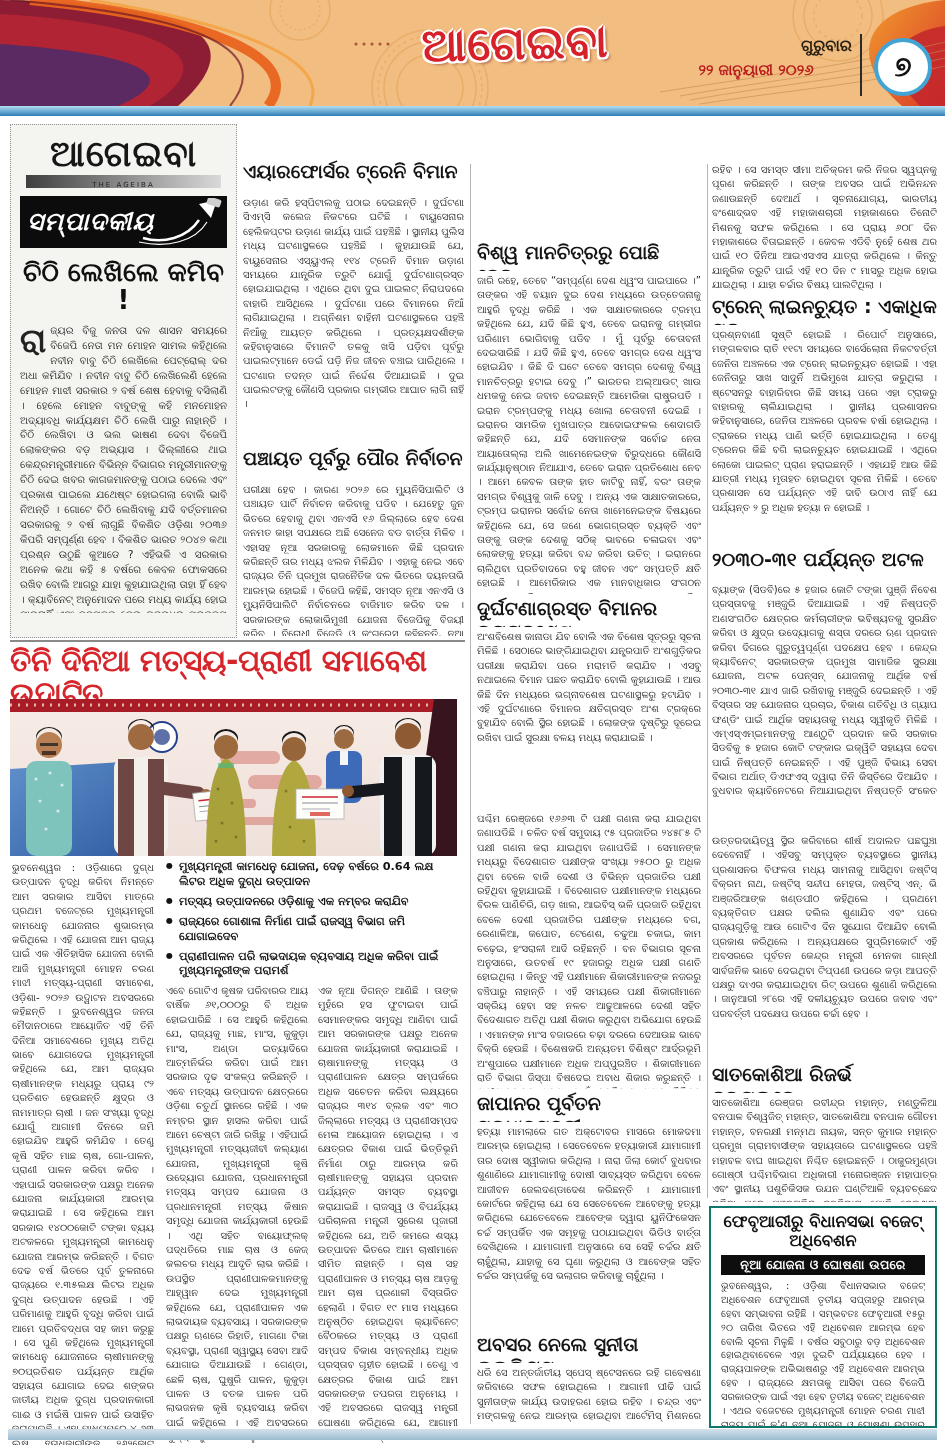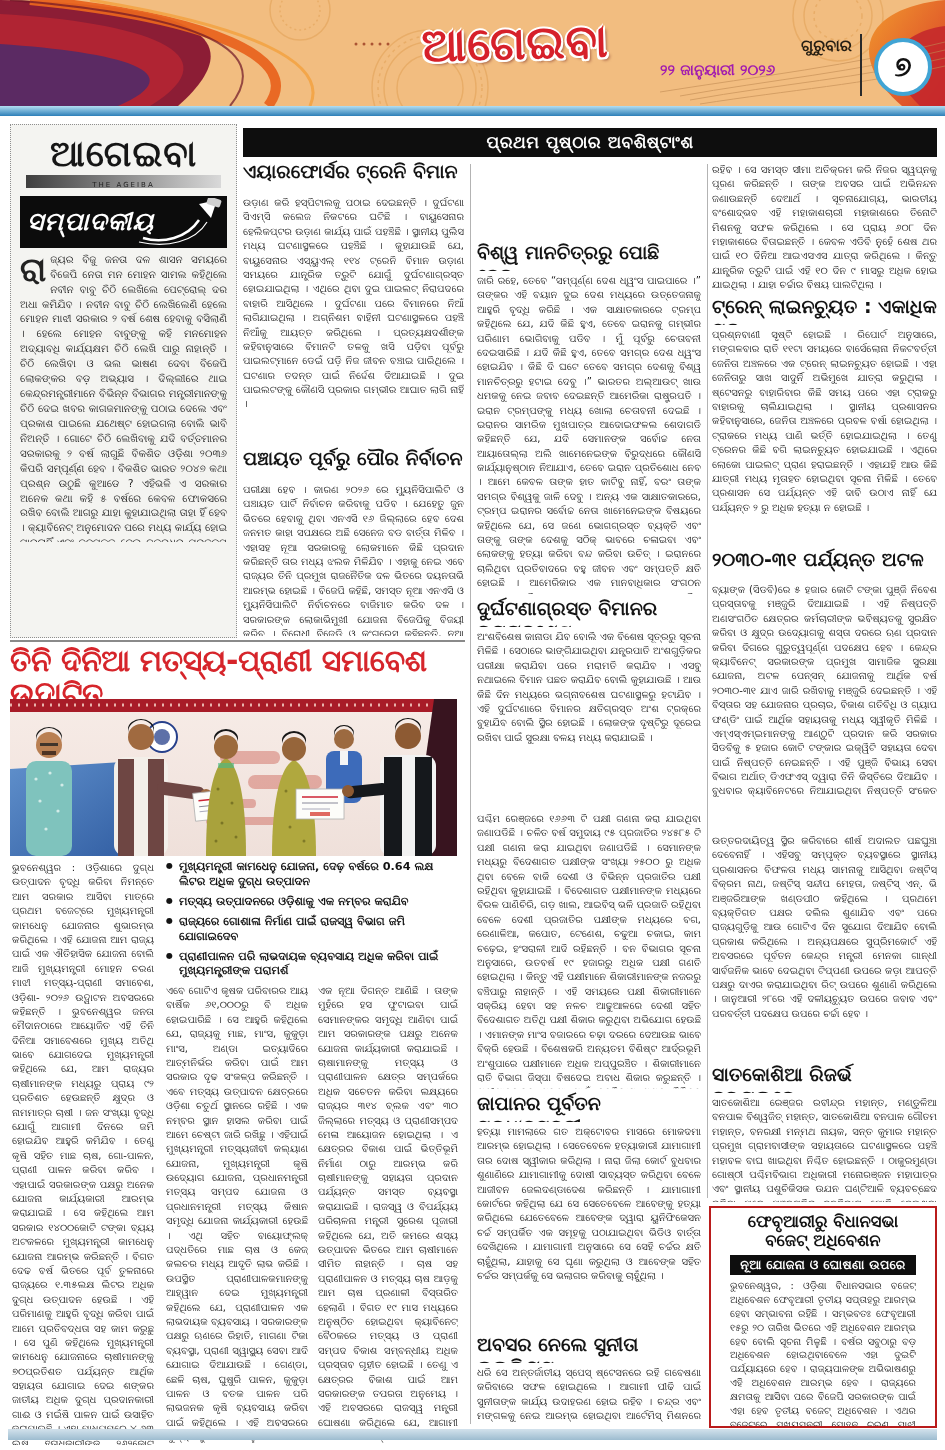--- a/index.html
+++ b/index.html
@@ -6,21 +6,21 @@
   #page{position:relative;width:945px;height:1450px;background:#fff;overflow:hidden;
         font-family:"DejaVu Sans","Liberation Sans",sans-serif;color:#1c1c1c;}
   .abs{position:absolute;}
   
   #hdr{left:0;top:0;width:945px;height:106px;background:#f2bd80;overflow:hidden;}
   #hdr svg{position:absolute;left:0;top:0;}
   .paper-title{left:330px;top:16px;width:370px;text-align:center;font-size:46px;font-weight:800;
       color:#d6202a;letter-spacing:1px;transform:rotate(-1.5deg);
       text-shadow:-2px 0 0 #fff,2px 0 0 #fff,0 -2px 0 #fff,0 2px 0 #fff,2px 2px 0 #fff,-2px 2px 0 #fff,3px 3px 3px rgba(100,20,20,.55);}
   .hdr-day{left:690px;top:36px;width:162px;text-align:right;font-size:16px;font-weight:700;color:#241d12;}
-  .hdr-date{left:660px;top:61px;width:192px;text-align:left;font-size:15px;font-weight:700;color:#a21caf;}
+  .hdr-date{left:660px;top:61px;width:192px;text-align:center;font-size:15px;font-weight:700;color:#b91c1c;}
   .hdr-divider{left:860px;top:34px;width:2px;height:62px;background:#2a2a2a;}
   .page-circle{left:874px;top:38px;width:50px;height:50px;border-radius:50%;background:#fff;
       border:4px solid #41a4d4;display:flex;align-items:center;justify-content:center;
       font-size:28px;font-weight:800;color:#111;}
   .blue-strip{left:0;top:106px;width:945px;height:10px;background:linear-gradient(#b3def2,#2d7fb8);}
   
   #edbox{left:10px;top:124px;width:227px;height:514px;border:1px dotted #8f8f8f;background:#f4f4f1;
       box-sizing:border-box;padding:6px 9px;overflow:hidden;}
   .masthead{text-align:center;font-size:36px;font-weight:800;letter-spacing:1px;color:#161616;line-height:1.05;margin-top:4px;}
   .masthead-bar{height:13px;background:linear-gradient(90deg,#3f3f3f,#d9d9d9);margin:2px 6px 8px 6px;
@@ -32,22 +32,22 @@
   .ed-headline{text-align:center;font-size:26px;font-weight:800;color:#101010;margin:10px 0 8px 0;line-height:1.1;}
   .ed-body{font-size:10.3px;line-height:1.45;text-align:justify;height:290px;overflow:hidden;color:#222;}
   .dropcap{float:left;font-size:33px;line-height:.95;font-weight:700;padding:2px 4px 0 0;}
   
   .black-banner{background:#0e0e0e;color:#fff;text-align:center;font-weight:800;}
   #cont-banner{left:243px;top:128px;width:694px;height:29px;font-size:17px;line-height:29px;letter-spacing:.5px;}
   .vrule{width:1px;background:#b3b3b3;}
   .hl{font-weight:800;font-size:19px;color:#141414;line-height:1.2;overflow:hidden;}
   .bt{font-size:10px;line-height:1.44;text-align:justify;color:#242424;overflow:hidden;}
   
-  #boxstory{left:709px;top:1206px;width:228px;height:222px;border:2px solid #b91c1c;background:#fff;
-      box-sizing:border-box;padding:5px 19px;overflow:hidden;}
+  #boxstory{left:709px;top:1206px;width:228px;height:222px;border:2px solid #0f766e;background:#fff;
+      box-sizing:border-box;padding:5px 10px;overflow:hidden;}
   .box-hl{font-size:16.5px;font-weight:800;text-align:center;line-height:1.15;color:#111;}
   .box-sub{margin:4px 0;height:20px;font-size:12.5px;line-height:20px;letter-spacing:.3px;}
   .box-body{font-size:9.8px;line-height:1.42;text-align:justify;color:#242424;height:158px;overflow:hidden;}
   
   .story-headline{left:10px;top:644px;width:452px;height:50px;font-size:30px;font-weight:800;color:#d6252b;
       line-height:1.1;letter-spacing:-.5px;}
   .bullets{left:166px;top:860px;width:292px;height:120px;overflow:hidden;}
   .bullet{position:relative;padding-left:13px;font-size:11.3px;font-weight:700;line-height:1.32;
       margin-bottom:5px;color:#141414;text-align:left;}
   .bullet:before{content:"●";position:absolute;left:0;top:1px;font-size:8px;}
@@ -121,26 +121,26 @@
     </div>
     <div class="ed-strip">
       <span class="ed-strip-label">ସମ୍ପାଦକୀୟ</span>
       <svg width="88" height="48" viewBox="0 0 88 48">
         <polygon points="62,6 80,2 74,20" fill="#ffffff"></polygon>
         <rect x="70" y="0" width="14" height="8" rx="2" transform="rotate(18 77 4)" fill="#cfcfcf"></rect>
         <path d="M6,40 C26,46 50,40 62,22" stroke="#ffffff" stroke-width="2.5" fill="none"></path>
         <path d="M2,44 C30,50 58,44 70,24" stroke="#ffffff" stroke-width="1.2" fill="none"></path>
       </svg>
     </div>
+    <div class="ed-headline">ଚିଠି ଲେଖିଲେ କମିବ !</div>
     <div class="ed-body">
       <span class="dropcap">ରା</span><span>ଜ୍ୟର ବିଜୁ ଜନତା ଦଳ ଶାସନ ସମୟରେ ବିଜେପି ନେତା ମନ ମୋହନ ସାମଲ କହିଥିଲେ ନବୀନ ବାବୁ ଚିଠି ଲେଖିଲେ ପେଟ୍ରୋଲ୍ ଦର ଅଧା କମିଯିବ । ନବୀନ ବାବୁ ଚିଠି ଲେଖିଲେଣି ହେଲେ ମୋହନ ମାଝୀ ସରକାର ୨ ବର୍ଷ ଶେଷ ହେବାକୁ ବସିଲାଣି । ହେଲେ ମୋହନ ବାବୁଙ୍କୁ କହି ମନମୋହନ ଅଦ୍ୟାବଧି କାର୍ଯ୍ୟକ୍ଷମ ଚିଠି ଲେଖି ପାରୁ ନାହାନ୍ତି । ଚିଠି ଲେଖିବା ଓ ଭଲ ଭାଷଣ ଦେବା ବିଜେପି ଲୋକଙ୍କର ବଡ଼ ଅଭ୍ୟାସ । ଦିଲ୍ଲୀରେ ଥାଇ କେନ୍ଦ୍ରମନ୍ତ୍ରୀମାନେ ବିଭିନ୍ନ ବିଭାଗର ମନ୍ତ୍ରୀମାନଙ୍କୁ ଚିଠି ଦେଇ ଖବର କାଗଜମାନଙ୍କୁ ପଠାଇ ଦେଲେ ଏବଂ ପ୍ରକାଶ ପାଇଲେ ଯଥେଷ୍ଟ ହୋଇଗଲା ବୋଲି ଭାବି ନିଅନ୍ତି । ଗୋଟେ ଚିଠି ଲେଖିବାକୁ ଯଦି ବର୍ତ୍ତମାନର ସରକାରକୁ ୨ ବର୍ଷ ଲାଗୁଛି ବିକଶିତ ଓଡ଼ିଶା ୨୦୩୬ କିପରି ସମ୍ପୂର୍ଣ୍ଣ ହେବ । ବିକଶିତ ଭାରତ ୨୦୪୭ କଥା ପ୍ରଶ୍ନ ଉଠୁଛି କୁଆଡେ ? ଏହିଭଳି ଏ ସରକାର ଅନେକ କଥା କହି ୫ ବର୍ଷରେ କେବଳ ଫୋକସରେ ରଖିବ ବୋଲି ଆଗରୁ ଯାହା କୁହାଯାଇଥିଲା ତାହା ହିଁ ହେବ । କ୍ୟାବିନେଟ୍ ଅନୁମୋଦନ ପରେ ମଧ୍ୟ କାର୍ଯ୍ୟ ହୋଇ ପାରୁନାହିଁ ଏବଂ ଜନମତକୁ ନେଇ ଚକ୍ରଧର ପ୍ରକଳ୍ପ ବନ୍ଦ ହେଲା ବୋଲି କହିଥିଲେ । ଅନୁମୋଦନ ପୂର୍ବରୁ ଏ ବାବଦରେ ଚର୍ଚ୍ଚା କରାଯାଇନଥିଲା କି ? ପୂର୍ବ ସରକାର ସମୟରେ ଗିରିଜୁଳି ବେହାଲ ଥିଲା ବୋଲି କହି ଅଦ୍ୟାବଧି ଗୋଟେ କାର୍ଯ୍ୟ ୧୮ ମାସରେ ଆରମ୍ଭ କରିପାରୁ ନାହିଁ । ସବୁ ସାଇତି ରଖାଯାଇଛି ପଞ୍ଚାୟତ ଓ ପୌର ନିର୍ବାଚନ ବିଜ୍ଞପ୍ତିର ୩ ମାସ ପୂର୍ବରୁ କାର୍ଯ୍ୟ ଆରମ୍ଭ କରିବେ ବୋଲି ସ୍ଥିର କରିଛନ୍ତି । ପ୍ରକାଶ ଥାଉକି ଆଗୁଆ କରି ଦେଲେ ସର୍ବସାଧାରଣ ପଞ୍ଚାୟତ ନିର୍ବାଚନ ବେଳକୁ ଭୁଲି ଯିବେ । ନିର୍ବାଚନ ସଂସ୍ଥାର ନାମରେ ଅଧିକ ଅର୍ଥ ବ୍ୟୟ କରିବାକୁ ପଡ଼ିବ । ମାତ୍ର ଏ ଚାଲାକି ବିଜେପିର ଧରାପଡ଼ିଯିବ । ହିତାଧିକାରୀ ଅପେକ୍ଷାରେ ଅଛନ୍ତି ନୂଆ ଭତ୍ତା ଓ ପରିବର୍ତ୍ତିତ ଭତ୍ତା କେବେ ପାଇବେ । ୮୦ ବର୍ଷ ବୃଦ୍ଧ ଓ ୮୦ ଭାଗ ଭିନ୍ନକ୍ଷମଙ୍କୁ ଘୋଷଣା ଅନୁଯାୟୀ ୩୫୦୦ ଟଙ୍କା କେବେ ମିଳିବ । ଏଭଳି କଥା କହି ସରକାର ଠକି ନାହାନ୍ତି ବରଂ ସର୍ବସାଧାରଣଙ୍କ ଭାବନା ଓ ଆଶାକୁ ଭୁଲାଇବାର କରିଛନ୍ତି ।</span>
     </div>
   </div>
 
-  <div id="cont-banner" class="abs black-banner">ପ୍ରଥମ ପୃଷ୍ଠାର ଅବଶିଷ୍ଟାଂଶ</div>
 
   <div class="abs vrule" style="left:470px;top:164px;height:1260px;"></div>
   <div class="abs vrule" style="left:707px;top:164px;height:1034px;"></div>
   <div class="abs rule-h" style="left:10px;top:640px;width:455px;height:2px;"></div>
 
   <div class="abs hl" style="left:243px;top:160px;width:221px;height:32px;">ଏୟାରଫୋର୍ସର ଟ୍ରେନି ବିମାନ ...</div>
   <div class="abs bt" style="left:243px;top:196px;width:221px;height:246px;">ଉଡ଼ାଣ କରି ହସ୍ପିଟାଲକୁ ପଠାଇ ଦେଇଛନ୍ତି । ଦୁର୍ଘଟଣା ସିଏମ୍‌ସି କଲେଜ ନିକଟରେ ଘଟିଛି । ବାୟୁସେନାର ହେଲିକପ୍ଟର ଉଡ଼ାଣ କାର୍ଯ୍ୟ ପାଇଁ ପହଞ୍ଚିଛି । ସ୍ଥାନୀୟ ପୁଲିସ ମଧ୍ୟ ଘଟଣାସ୍ଥଳରେ ପହଞ୍ଚିଛି । କୁହାଯାଉଛି ଯେ, ବାୟୁସେନାର ଏସ୍‌ୟୁଏଲ୍ ୧୧୪ ଟ୍ରେନି ବିମାନ ଉଡ଼ାଣ ସମୟରେ ଯାନ୍ତ୍ରିକ ତ୍ରୁଟି ଯୋଗୁଁ ଦୁର୍ଘଟଣାଗ୍ରସ୍ତ ହୋଇଯାଇଥିଲା । ଏଥିରେ ଥିବା ଦୁଇ ପାଇଲଟ୍ ନିରାପଦରେ ବାହାରି ଆସିଥିଲେ । ଦୁର୍ଘଟଣା ପରେ ବିମାନରେ ନିଆଁ ଲାଗିଯାଇଥିଲା । ଅଗ୍ନିଶମ ବାହିନୀ ଘଟଣାସ୍ଥଳରେ ପହଞ୍ଚି ନିଆଁକୁ ଆୟତ୍ତ କରିଥିଲେ । ପ୍ରତ୍ୟକ୍ଷଦର୍ଶୀଙ୍କ କହିବାନୁସାରେ ବିମାନଟି ତଳକୁ ଖସି ପଡ଼ିବା ପୂର୍ବରୁ ପାଇଲଟ୍‌ମାନେ ଡେଇଁ ପଡ଼ି ନିଜ ଜୀବନ ବଞ୍ଚାଇ ପାରିଥିଲେ । ଘଟଣାର ତଦନ୍ତ ପାଇଁ ନିର୍ଦ୍ଦେଶ ଦିଆଯାଇଛି । ଦୁଇ ପାଇଲଟଙ୍କୁ କୌଣସି ପ୍ରକାର ଗମ୍ଭୀର ଆଘାତ ଲାଗି ନାହିଁ ।</div>
   <div class="abs hl" style="left:243px;top:447px;width:221px;height:32px;">ପଞ୍ଚାୟତ ପୂର୍ବରୁ ପୌର ନିର୍ବାଚନ ...</div>
   <div class="abs bt" style="left:243px;top:483px;width:221px;height:153px;">ପରୀକ୍ଷା ହେବ । କାରଣ ୨୦୨୬ ରେ ମ୍ୟୁନିସିପାଲିଟି ଓ ପଞ୍ଚାୟତ ପାର୍ଟି ନିର୍ବାଚନ କରିବାକୁ ପଡିବ । ଯେହେତୁ ଜୁନ ଭିତରେ ହେବାକୁ ଥିବା ଏନଏସି ୧୬ ଜିଲ୍ଲାରେ ହେବ ଦେଶ ଜନମତ କାହା ସପକ୍ଷରେ ଅଛି ସେନେଜ ବଡ ବାର୍ତ୍ତା ମିଳିବ । ଏହାସହ ନୂଆ ସରକାରକୁ ଲୋକମାନେ କିଛି ପ୍ରଦାନ କରିଛନ୍ତି ତାର ମଧ୍ୟ ଝଲକ ମିଳିଯିବ । ଏହାକୁ ନେଇ ଏବେ ରାଜ୍ୟର ତିନି ପ୍ରମୁଖ ରାଜନୈତିକ ଦଳ ଭିତରେ ଦୟନତାଭି ଆରମ୍ଭ ହୋଇଛି । ବିଜେପି କହିଛି, ସମସ୍ତ ନୂଆ ଏନଏସି ଓ ମ୍ୟୁନିସିପାଲିଟି ନିର୍ବାଚନରେ ବାଜିମାତ କରିବ ଦଳ । ସରକାରଙ୍କ ଲୋକାଭିମୁଖୀ ଯୋଜନା ବିଜେପିକୁ ବିଜୟୀ କରିବ । ବିରୋଧୀ ବିଜେଡି ଓ କଂଗ୍ରେସ କହିଛନ୍ତି, ନୂଆ ସରକାର କୌଣସି ପ୍ରତିଶ୍ରୁତି ପୂରଣ କରିପାରିନାହାନ୍ତି । ଚଳପ୍ରଚଳରେ କୌଣସି ଆଖିଦୃଶିଆ ଉନ୍ନୟନ କାମ ହୋଇ ପାରୁ ନାହିଁ । ତେଣୁ ଆସନ୍ତା ନିର୍ବାଚନରେ ଲୋକେ ଏହାର ଜବାବ ଦେବେ ।</div>
 

